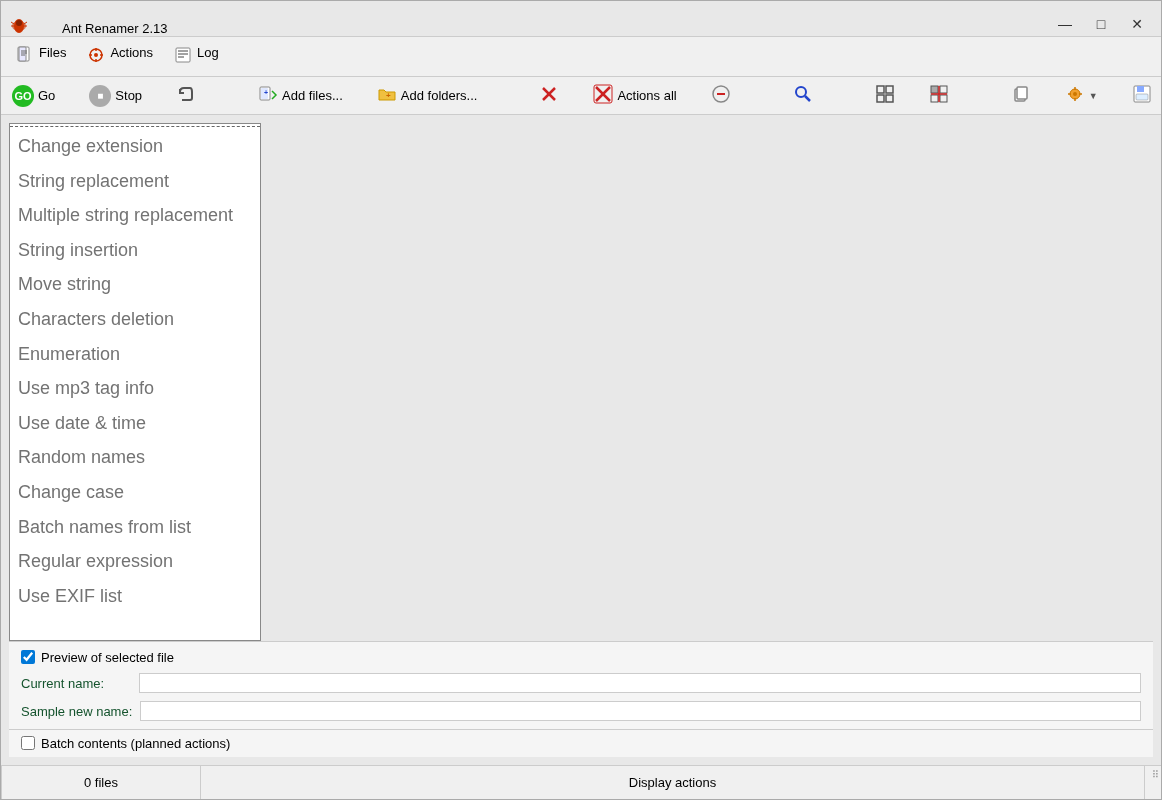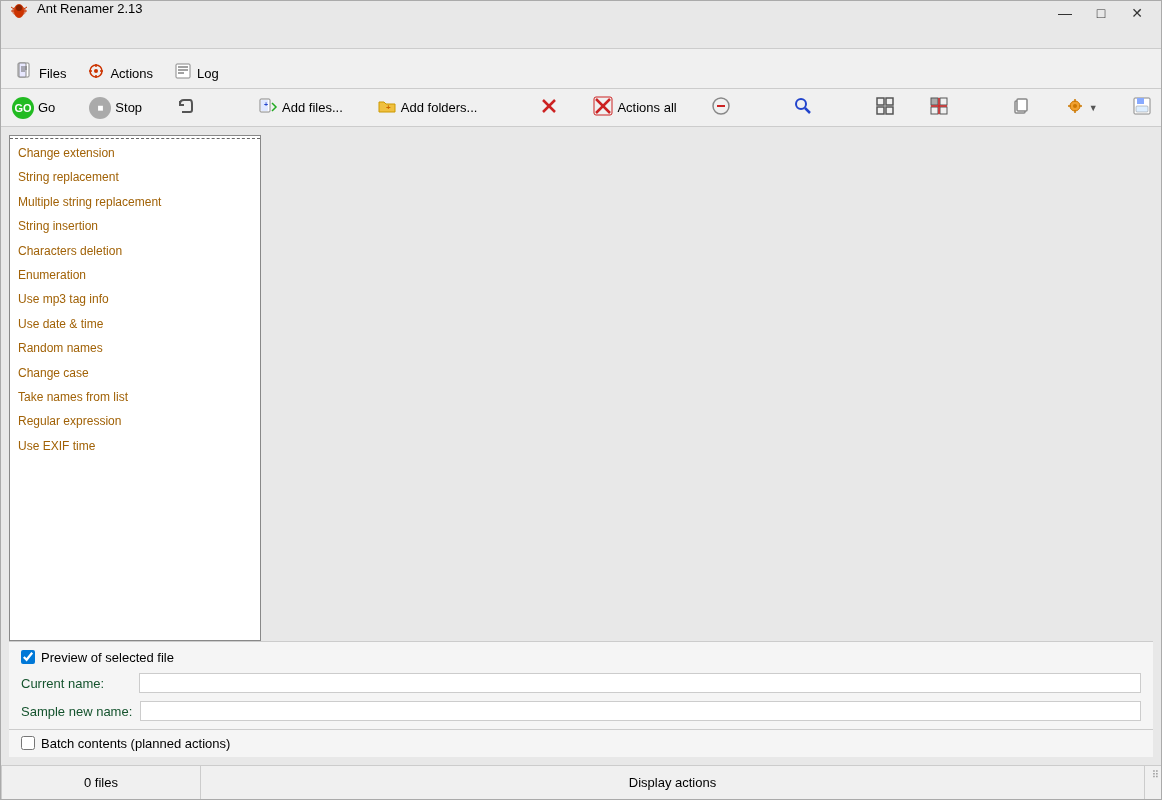--- a/index.html
+++ b/index.html
@@ -21,26 +21,27 @@
       width: 1162px;
       height: 800px;
       background: #f0f0f0;
       border: 1px solid #aaa;
       display: flex;
       flex-direction: column;
     }
 
     .title-bar {
       background: #e8e8e8;
-      height: 48px;
-      display: flex;
-      align-items: flex-start;
+      height: 36px;
+      display: flex;
+      align-items: flex-end;
       padding: 0 8px;
       border-bottom: 1px solid #ccc;
       user-select: none;
+      gap: 25px;
     }
 
     .title-bar-icon {
       width: 20px;
       height: 20px;
       margin-right: 8px;
       display: flex;
       align-items: center;
       justify-content: center;
       font-size: 16px;
@@ -75,21 +76,21 @@
       background: #f0f0f0;
       height: 40px;
       display: flex;
       align-items: center;
       padding: 0 4px;
       border-bottom: 1px solid #ccc;
     }
 
     .menu-item {
       display: flex;
-      align-items: flex-end;
+      align-items: flex-start;
       padding: 4px 10px;
       cursor: pointer;
       border-radius: 3px;
       font-size: 13px;
       height: 32px;
       gap: 4px;
     }
 
     .menu-icon {
       width: 20px;
@@ -158,23 +159,23 @@
 
     .actions-list {
       flex: 1;
       overflow-y: auto;
       padding: 2px 0;
     }
 
     .action-item {
       padding: 2px 8px;
       cursor: pointer;
-      font-size: 12px;
+      font-size: 18px;
       line-height: 1.7;
-      color: #a16207;
+      color: #737373;
     }
 
     .action-item.dashed {
       border-top: 1px dashed #666;
       padding-top: 4px;
     }
 
     .right-panel {
       flex: 1;
       background: #e8e8e8;
@@ -531,45 +532,48 @@
           <div class="action-item">
             <span>String replacement</span>
           </div>
           <div class="action-item">
             <span>Multiple string replacement</span>
           </div>
           <div class="action-item">
             <span>String insertion</span>
           </div>
           <div class="action-item">
+            <span>Move string</span>
+          </div>
+          <div class="action-item">
             <span>Characters deletion</span>
           </div>
           <div class="action-item">
             <span>Enumeration</span>
           </div>
           <div class="action-item">
             <span>Use mp3 tag info</span>
           </div>
           <div class="action-item">
             <span>Use date &amp; time</span>
           </div>
           <div class="action-item">
             <span>Random names</span>
           </div>
           <div class="action-item">
             <span>Change case</span>
           </div>
           <div class="action-item">
-            <span>Take names from list</span>
+            <span>Batch names from list</span>
           </div>
           <div class="action-item">
             <span>Regular expression</span>
           </div>
           <div class="action-item">
-            <span>Use EXIF time</span>
+            <span>Use EXIF list</span>
           </div>
         </div>
       </div>
 
       <div class="right-panel"></div>
     </div>
 
     <div class="preview-section">
       <div class="preview-checkbox-row">
         <input type="checkbox" id="preview-checkbox" checked="" style="">

